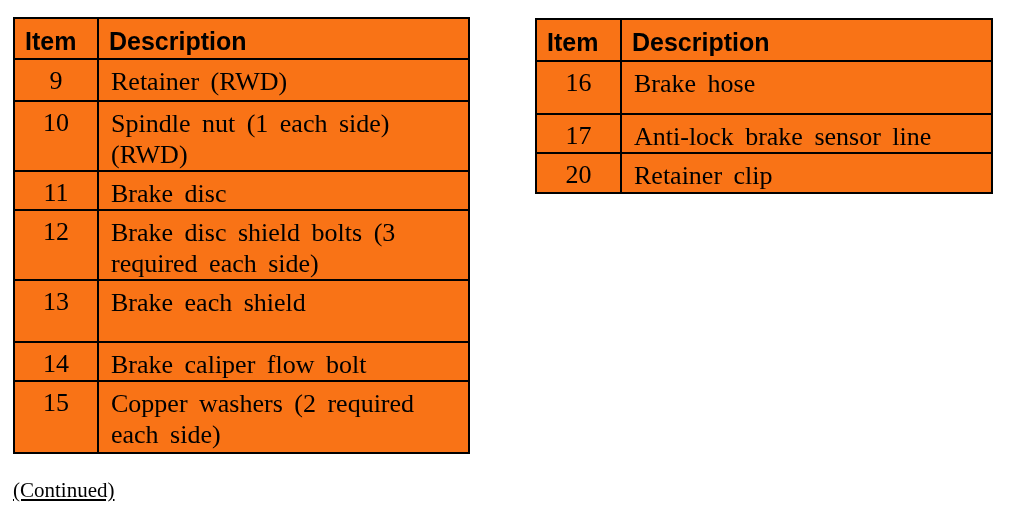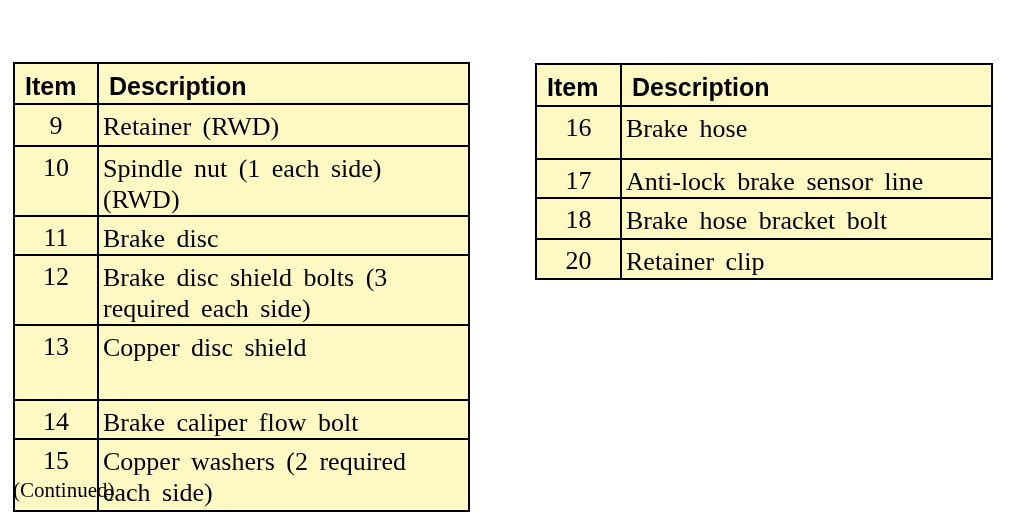--- a/index.html
+++ b/index.html
@@ -11,22 +11,21 @@
     position: relative;
     width: 1024px;
     height: 514px;
     background: #ffffff;
     overflow: hidden;
   }
   table.parts-table {
     position: absolute;
     border-collapse: collapse;
     table-layout: fixed;
-    background: #fef9c3;
-    margin-top: 45px;
+    background: #f97316;
   }
   table.parts-table th,
   table.parts-table td {
     border: 2px solid #000000;
     vertical-align: top;
     color: #000000;
     overflow: hidden;
   }
   table.parts-table th {
     font-family: "Liberation Sans", sans-serif;
@@ -38,33 +37,34 @@
   td.item-cell {
     font-family: "Liberation Serif", serif;
     font-size: 26px;
     text-align: center;
     padding-top: 6px;
   }
   td.desc-cell {
     font-family: "Liberation Serif", serif;
     font-size: 26px;
     line-height: 31px;
-    padding: 6px 4px 0 4px;
+    padding: 6px 4px 0 12px;
     white-space: pre-line;
     word-spacing: 5px;
   }
   #left-table  { left: 13px;  top: 17px;  width: 455px; }
   #right-table { left: 535px; top: 18px;  width: 456px; }
   .continued-note {
     position: absolute;
     left: 13px;
     top: 478px;
     font-family: "Liberation Serif", serif;
     font-size: 21px;
     color: #000000;
+    text-decoration: underline;
   }
 </style>
 </head>
 <body>
 
 <div class="page">
 
   <table class="parts-table" id="left-table">
     <colgroup>
         <col style="width:84px">
@@ -86,23 +86,23 @@
     </tr>
     <tr style="height:26px">
       <td class="item-cell">11</td>
       <td class="desc-cell">Brake disc</td>
     </tr>
     <tr style="height:52px">
       <td class="item-cell">12</td>
       <td class="desc-cell">Brake disc shield bolts (3
 required each side)</td>
     </tr>
-    <tr style="height:75px">
+    <tr style="height:62px">
       <td class="item-cell">13</td>
-      <td class="desc-cell">Copper disc shield</td>
+      <td class="desc-cell">Brake each shield</td>
     </tr>
     <tr style="height:29px">
       <td class="item-cell">14</td>
       <td class="desc-cell">Brake caliper flow bolt</td>
     </tr>
     <tr style="height:72px">
       <td class="item-cell">15</td>
       <td class="desc-cell">Copper washers (2 required
 each side)</td>
     </tr>
@@ -120,24 +120,20 @@
       <th>Description</th>
     </tr>
     <tr style="height:53px">
       <td class="item-cell">16</td>
       <td class="desc-cell">Brake hose</td>
     </tr>
     <tr style="height:32px">
       <td class="item-cell">17</td>
       <td class="desc-cell">Anti-lock brake sensor line</td>
     </tr>
-    <tr style="height:41px">
-      <td class="item-cell">18</td>
-      <td class="desc-cell">Brake hose bracket bolt</td>
-    </tr>
     <tr style="height:40px">
       <td class="item-cell">20</td>
       <td class="desc-cell">Retainer clip</td>
     </tr>
   </tbody>
     </table>
 
   <div class="continued-note">(Continued)</div>
 
 </div>

